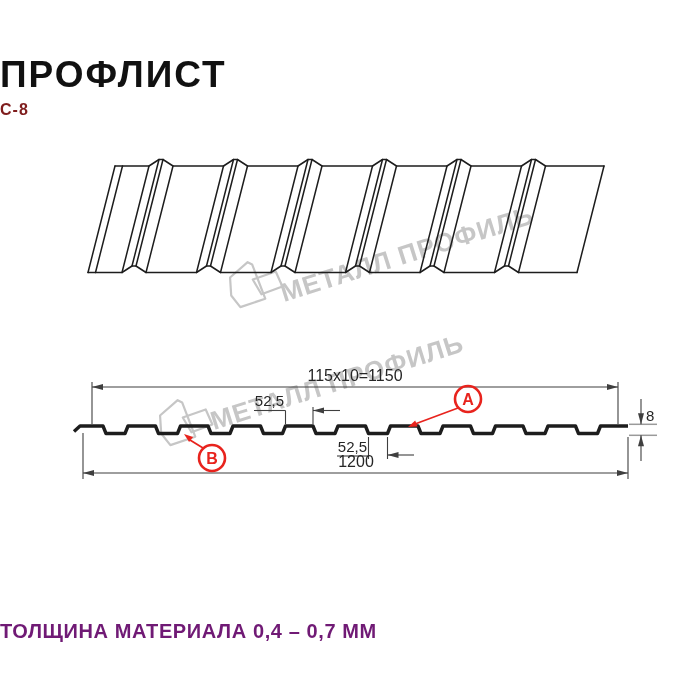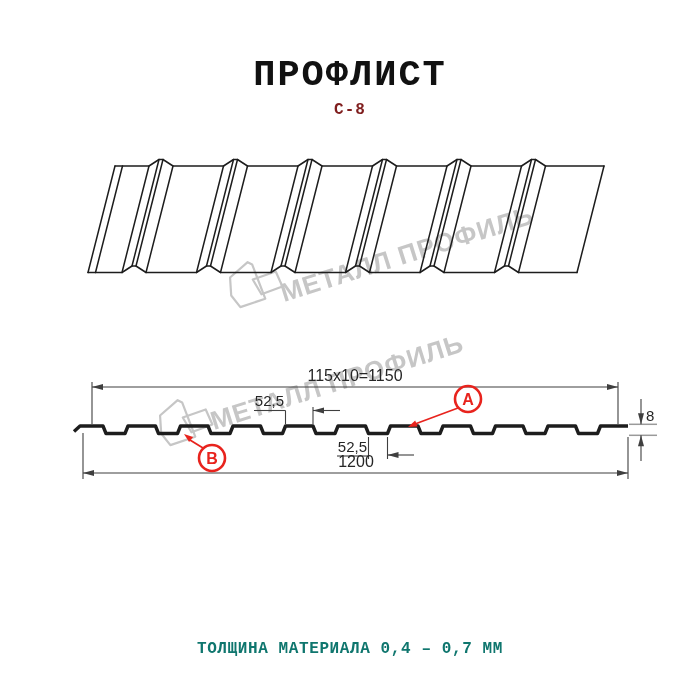--- a/index.html
+++ b/index.html
@@ -1,21 +1,21 @@
 <!DOCTYPE html>
 <html style="--accent-red: #e8231d; --line-dark: #1d1d1d; --dimension: #3f3f3f; --watermark-gray: #c6c6c6;"><head>
 <meta charset="utf-8">
 <style>
   html,body{margin:0;padding:0;background:#fff;}
   body{width:700px;height:700px;position:relative;overflow:hidden;
        font-family:"Liberation Sans",sans-serif;}
-  .abs{position:absolute;left:0;width:100%;text-align:center;font-family:Liberation Mono, monospace;}
+  .abs{position:absolute;left:0;width:100%;}
   #title{top:54px;font-size:37px;font-weight:800;letter-spacing:2px;color:#111;}
   #subtitle{top:101px;font-size:16px;font-weight:700;letter-spacing:1px;color:#7f1d1d;}
-  #footer{top:620px;font-size:16px;font-weight:600;letter-spacing:.6px;color:#0f766e;margin-top:20px;}
+  #footer{top:620px;font-size:20px;font-weight:600;letter-spacing:.6px;color:#701a75;}
   svg{position:absolute;top:0;left:0;}
   .iso{stroke:var(--line-dark);stroke-width:1.5;fill:none;stroke-linejoin:round;stroke-linecap:round;}
   .profile-thick{stroke:var(--line-dark);stroke-width:3.4;fill:none;stroke-linejoin:round;}
   .dim-line{stroke:var(--dimension);stroke-width:1.1;fill:none;}
   .ext-gray{stroke:#9a9a9a;stroke-width:1.5;fill:none;}
   .dim-arrow{fill:var(--dimension);stroke:none;}
   .dim-text{fill:#262626;font-size:16px;}
   .dim-text-sm{fill:#262626;font-size:15px;}
   .red-line{stroke:var(--accent-red);stroke-width:1.7;fill:none;}
   .red-arrow{fill:var(--accent-red);stroke:none;}

